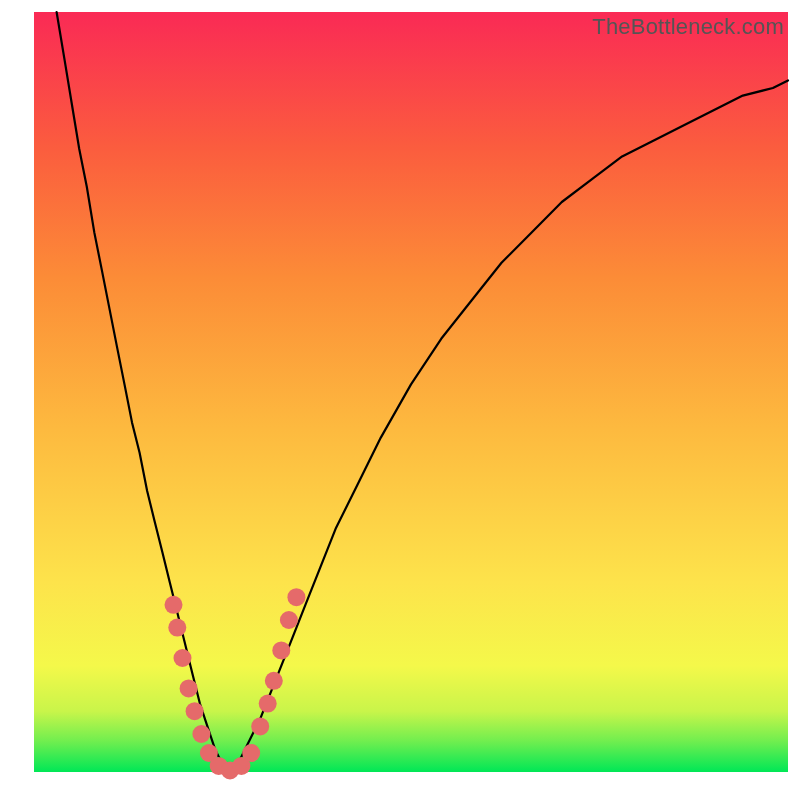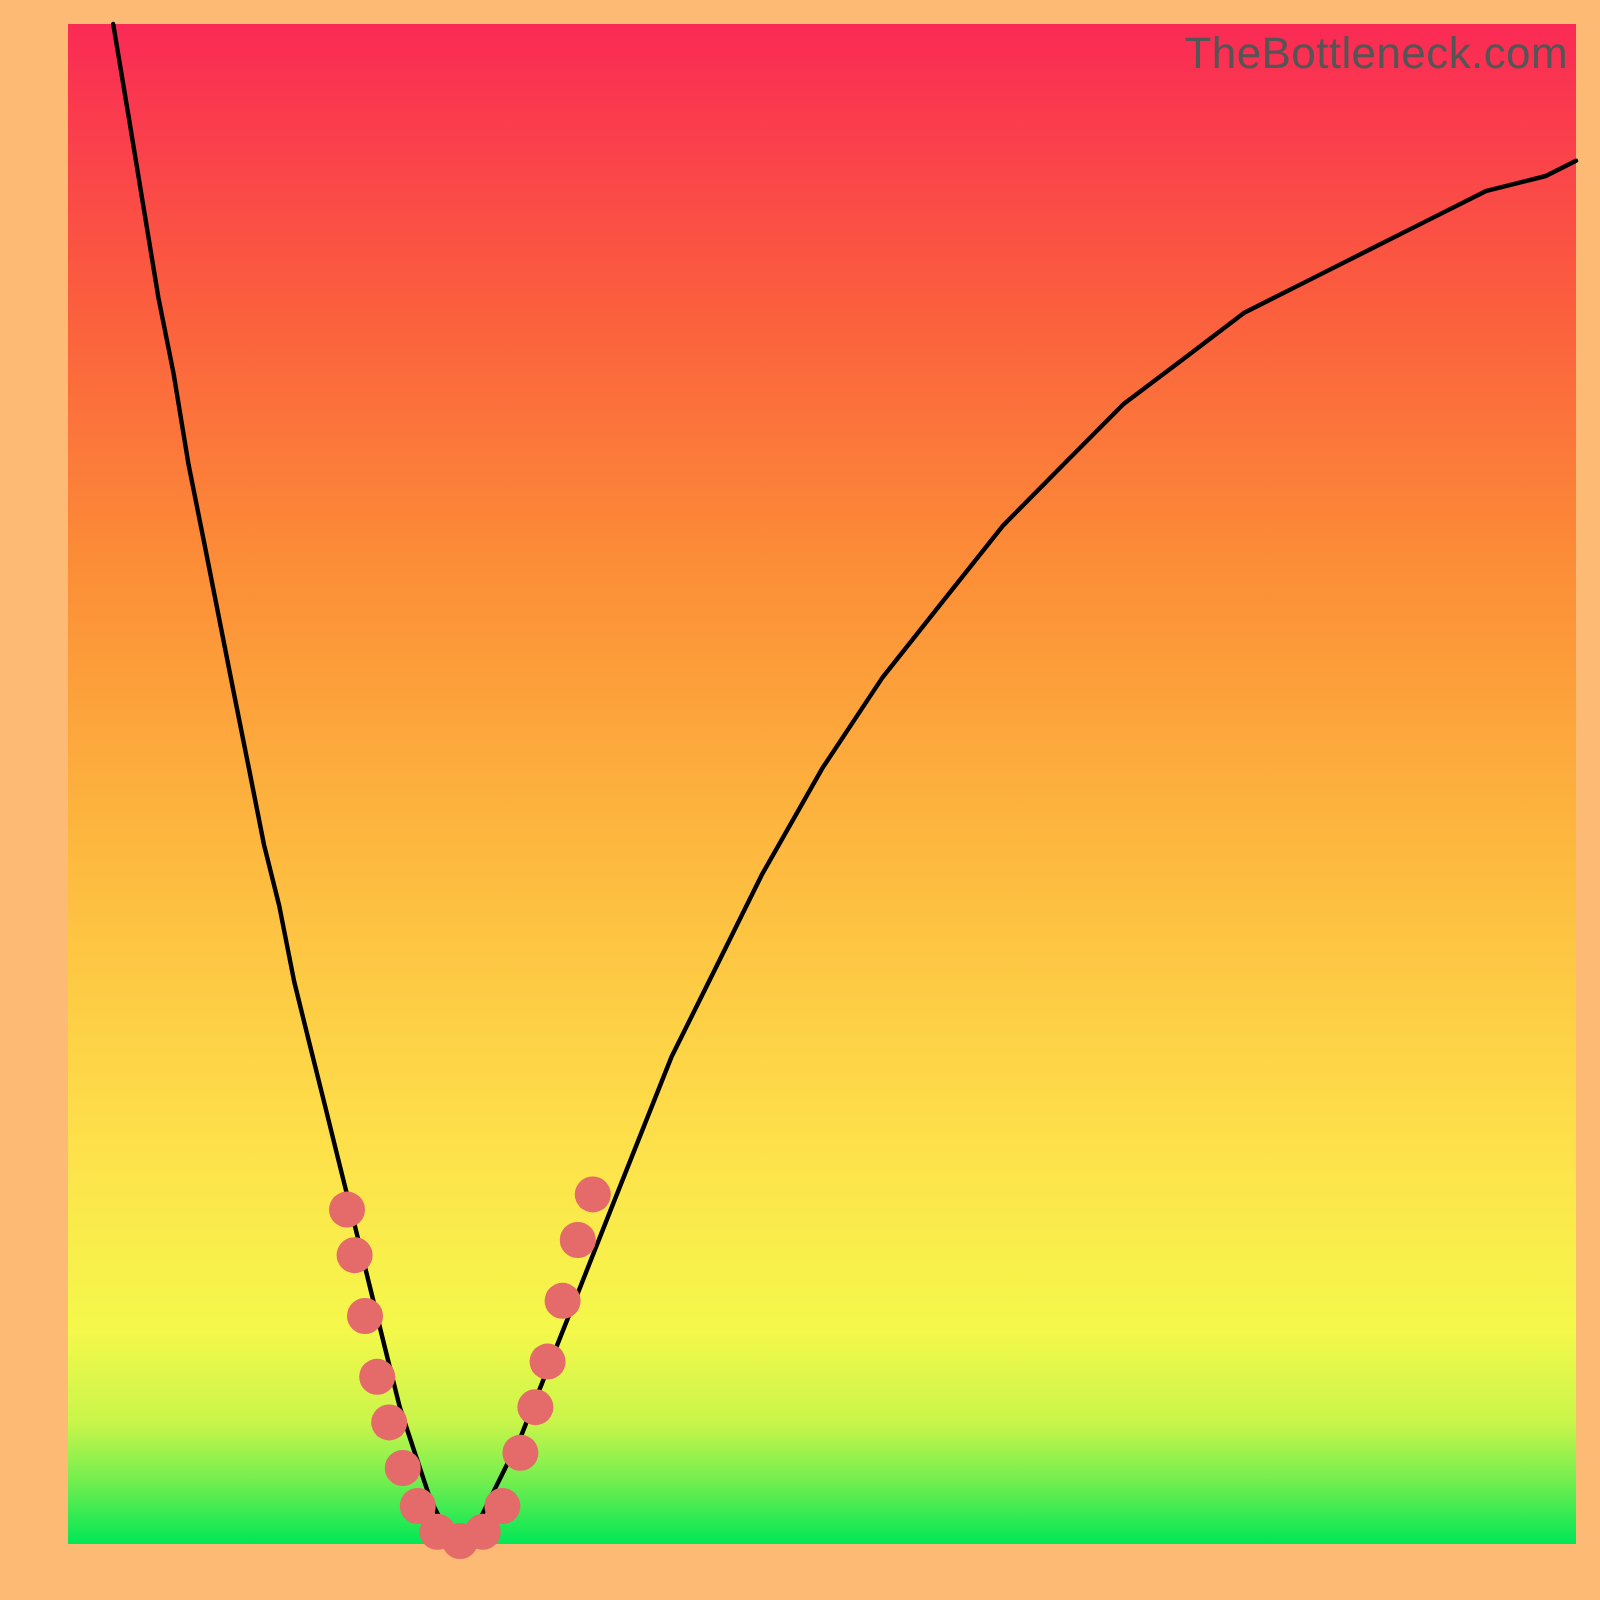--- a/index.html
+++ b/index.html
@@ -8,21 +8,21 @@
     width: 800px;
     height: 800px;
     overflow: hidden;
     background: #000;
     font-family: Arial, Helvetica, sans-serif;
   }
   .frame {
     position: relative;
     width: 800px;
     height: 800px;
-    background: #fdba74;
+    background: #ffffff;
   }
   .plot-area {
     position: absolute;
     left: 34px;
     top: 12px;
     width: 754px;
     height: 760px;
     
     background: linear-gradient(
       to top,

